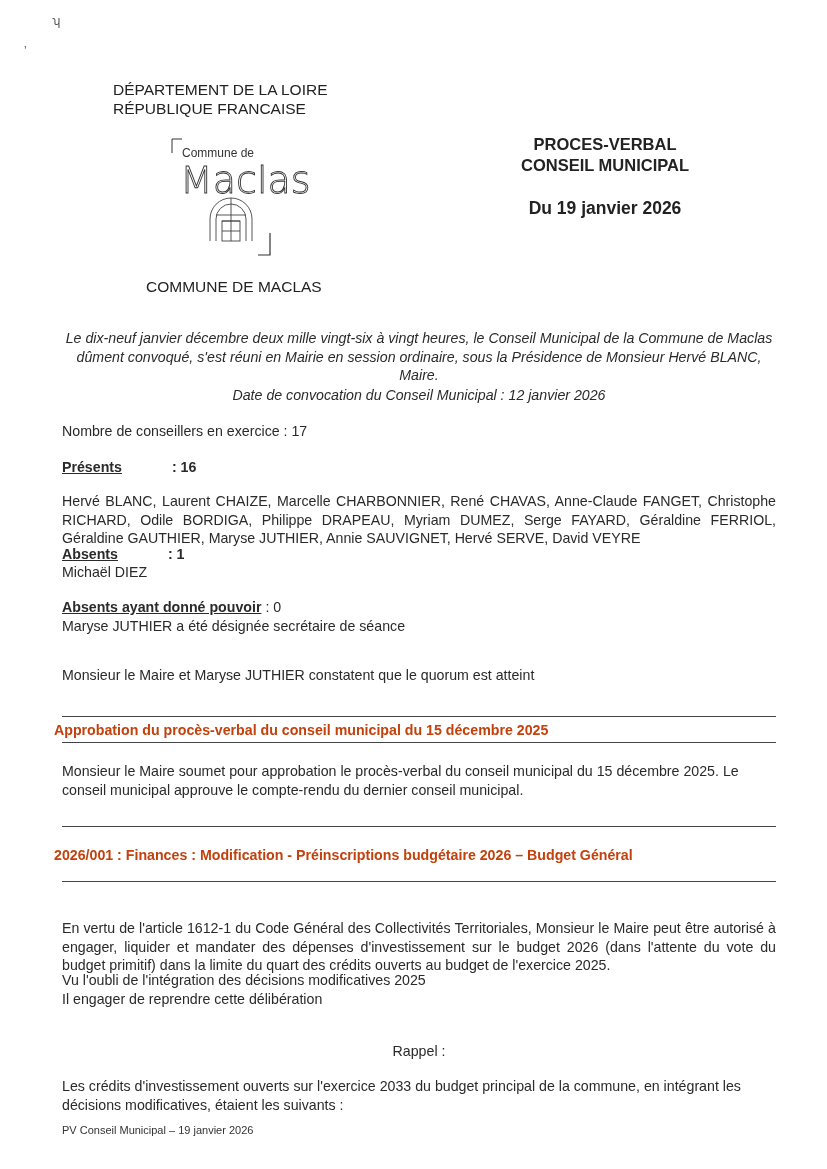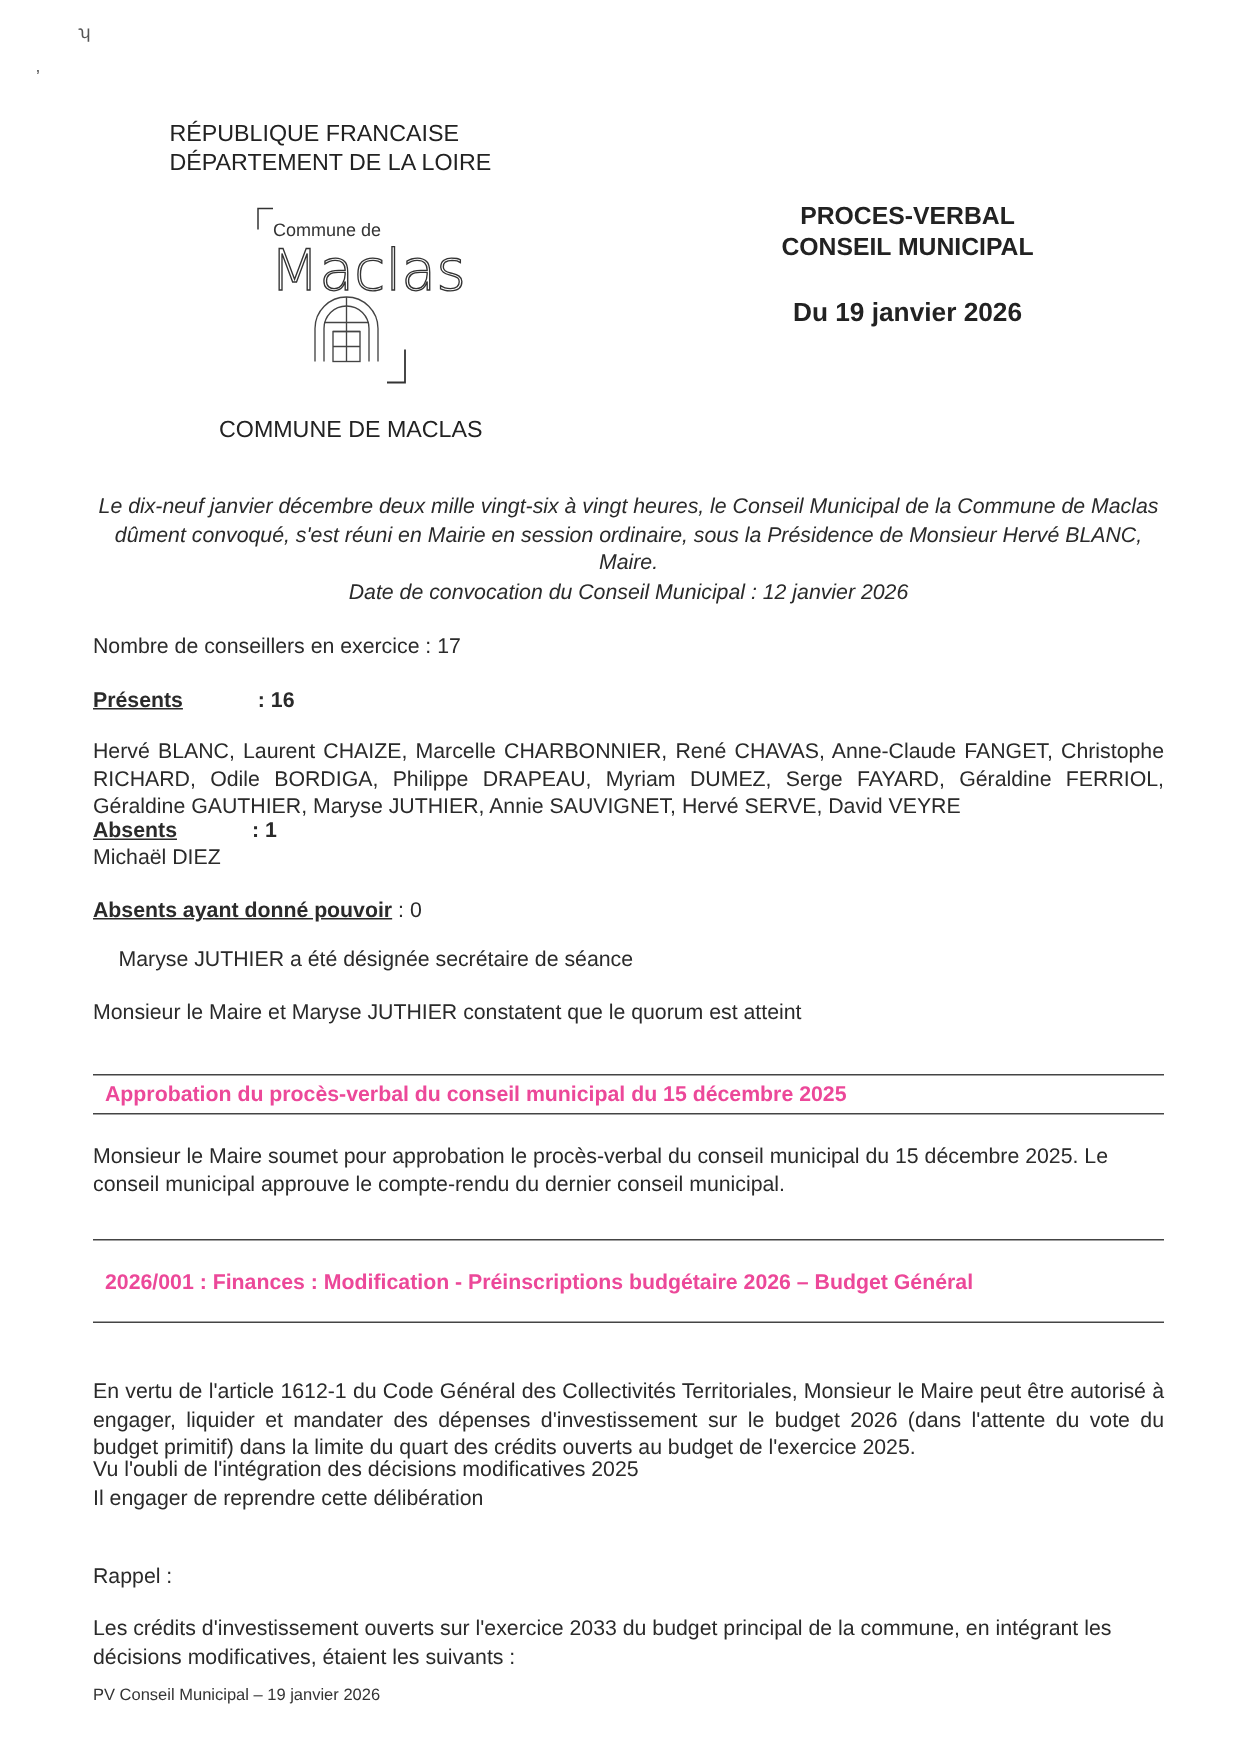--- a/index.html
+++ b/index.html
@@ -13,33 +13,33 @@
   .header-right .t { font-size:16.5px; line-height:21px; }
   .header-right .d { font-size:17.5px; margin-top:22px; }
   .logo { left:170px; top:137px; width:140px; height:120px; }
   .commune { left:146px; top:278px; font-size:15.5px; color:#222; }
   .body-text { left:62px; width:714px; font-size:14.2px; line-height:18.5px; color:#2a2a2a; }
   .just { text-align:justify;margin-top:16px; }
   .it { font-style:italic;text-align:center; }
   .ul { text-decoration:underline; font-weight:bold; }
   .b { font-weight:bold;padding-left:46px; }
   .rule { left:62px; width:714px; height:0; border-top:1.3px solid #444; }
-  .section-title { left:70px; width:714px; font-size:14.2px; font-weight:bold; color:#ec4899; }
+  .section-title { left:54px; width:714px; font-size:14.2px; font-weight:bold; color:#c2410c; }
   .footer { left:62px; top:1124px; font-size:11px; color:#333; }
   .mark { font-size:12px; color:#555; }
 </style>
 </head>
 <body>
 
 <span class="abs mark" style="left:52px;top:14px;">ʮ</span>
 <span class="abs mark" style="left:24px;top:44px;">ʼ</span>
 
 <div class="abs header-left">
+  <div>DÉPARTEMENT DE LA LOIRE</div>
   <div>RÉPUBLIQUE FRANCAISE</div>
-  <div>DÉPARTEMENT DE LA LOIRE</div>
 </div>
 
 <div class="abs header-right">
   <div class="t">PROCES-VERBAL</div>
   <div class="t">CONSEIL MUNICIPAL</div>
   <div class="d">Du 19 janvier 2026</div>
 </div>
 
 <div class="abs logo">
   <svg width="140" height="120" viewBox="0 0 140 120">
@@ -71,33 +71,33 @@
 <div class="abs body-text just" style="top:476px;">Hervé BLANC, Laurent CHAIZE, Marcelle CHARBONNIER, René CHAVAS, Anne-Claude FANGET, Christophe RICHARD, Odile BORDIGA, Philippe DRAPEAU, Myriam DUMEZ, Serge FAYARD, Géraldine FERRIOL, Géraldine GAUTHIER, Maryse JUTHIER, Annie SAUVIGNET, Hervé SERVE, David VEYRE</div>
 
 <div class="abs body-text" style="top:545px;">
   <span class="ul">Absents</span><span class="b"> : 1</span>
 </div>
 <div class="abs body-text" style="top:563px;">Michaël DIEZ</div>
 
 <div class="abs body-text" style="top:598px;">
   <span class="ul">Absents ayant donné pouvoir</span><span> : 0</span>
 </div>
-<div class="abs body-text" style="top:631px;margin-left:17px;">Maryse JUTHIER a été désignée secrétaire de séance</div>
+<div class="abs body-text" style="top:617px;">Maryse JUTHIER a été désignée secrétaire de séance</div>
 <div class="abs body-text" style="top:666px;">Monsieur le Maire et Maryse JUTHIER constatent que le quorum est atteint</div>
 
 <div class="abs rule" style="top:716px;"></div>
 <div class="abs section-title" style="top:722px;">Approbation du procès-verbal du conseil municipal du 15 décembre 2025</div>
 <div class="abs rule" style="top:742px;"></div>
 <div class="abs body-text" style="top:762px;">Monsieur le Maire soumet pour approbation le procès-verbal du conseil municipal du 15 décembre 2025. Le conseil municipal approuve le compte-rendu du dernier conseil municipal.</div>
 
 <div class="abs rule" style="top:826px;"></div>
 <div class="abs section-title" style="top:847px;">2026/001 : Finances : Modification - Préinscriptions budgétaire 2026 – Budget Général</div>
 <div class="abs rule" style="top:881px;"></div>
 <div class="abs body-text just" style="top:903px;">En vertu de l'article 1612-1 du Code Général des Collectivités Territoriales, Monsieur le Maire peut être autorisé à engager, liquider et mandater des dépenses d'investissement sur le budget 2026 (dans l'attente du vote du budget primitif) dans la limite du quart des crédits ouverts au budget de l'exercice 2025.</div>
 
 <div class="abs body-text" style="top:971px;">
   <div>Vu l'oubli de l'intégration des décisions modificatives 2025</div>
   <div>Il engager de reprendre cette délibération</div>
 </div>
-<div class="abs body-text" style="top:1042px;">Rappel :</div>
+<div class="abs body-text" style="top:1042px;text-align:center;">Rappel :</div>
 <div class="abs body-text" style="top:1077px;">Les crédits d'investissement ouverts sur l'exercice 2033 du budget principal de la commune, en intégrant les décisions modificatives, étaient les suivants :</div>
 
 <div class="abs footer">PV Conseil Municipal – 19 janvier 2026</div>
 
 </body></html>

